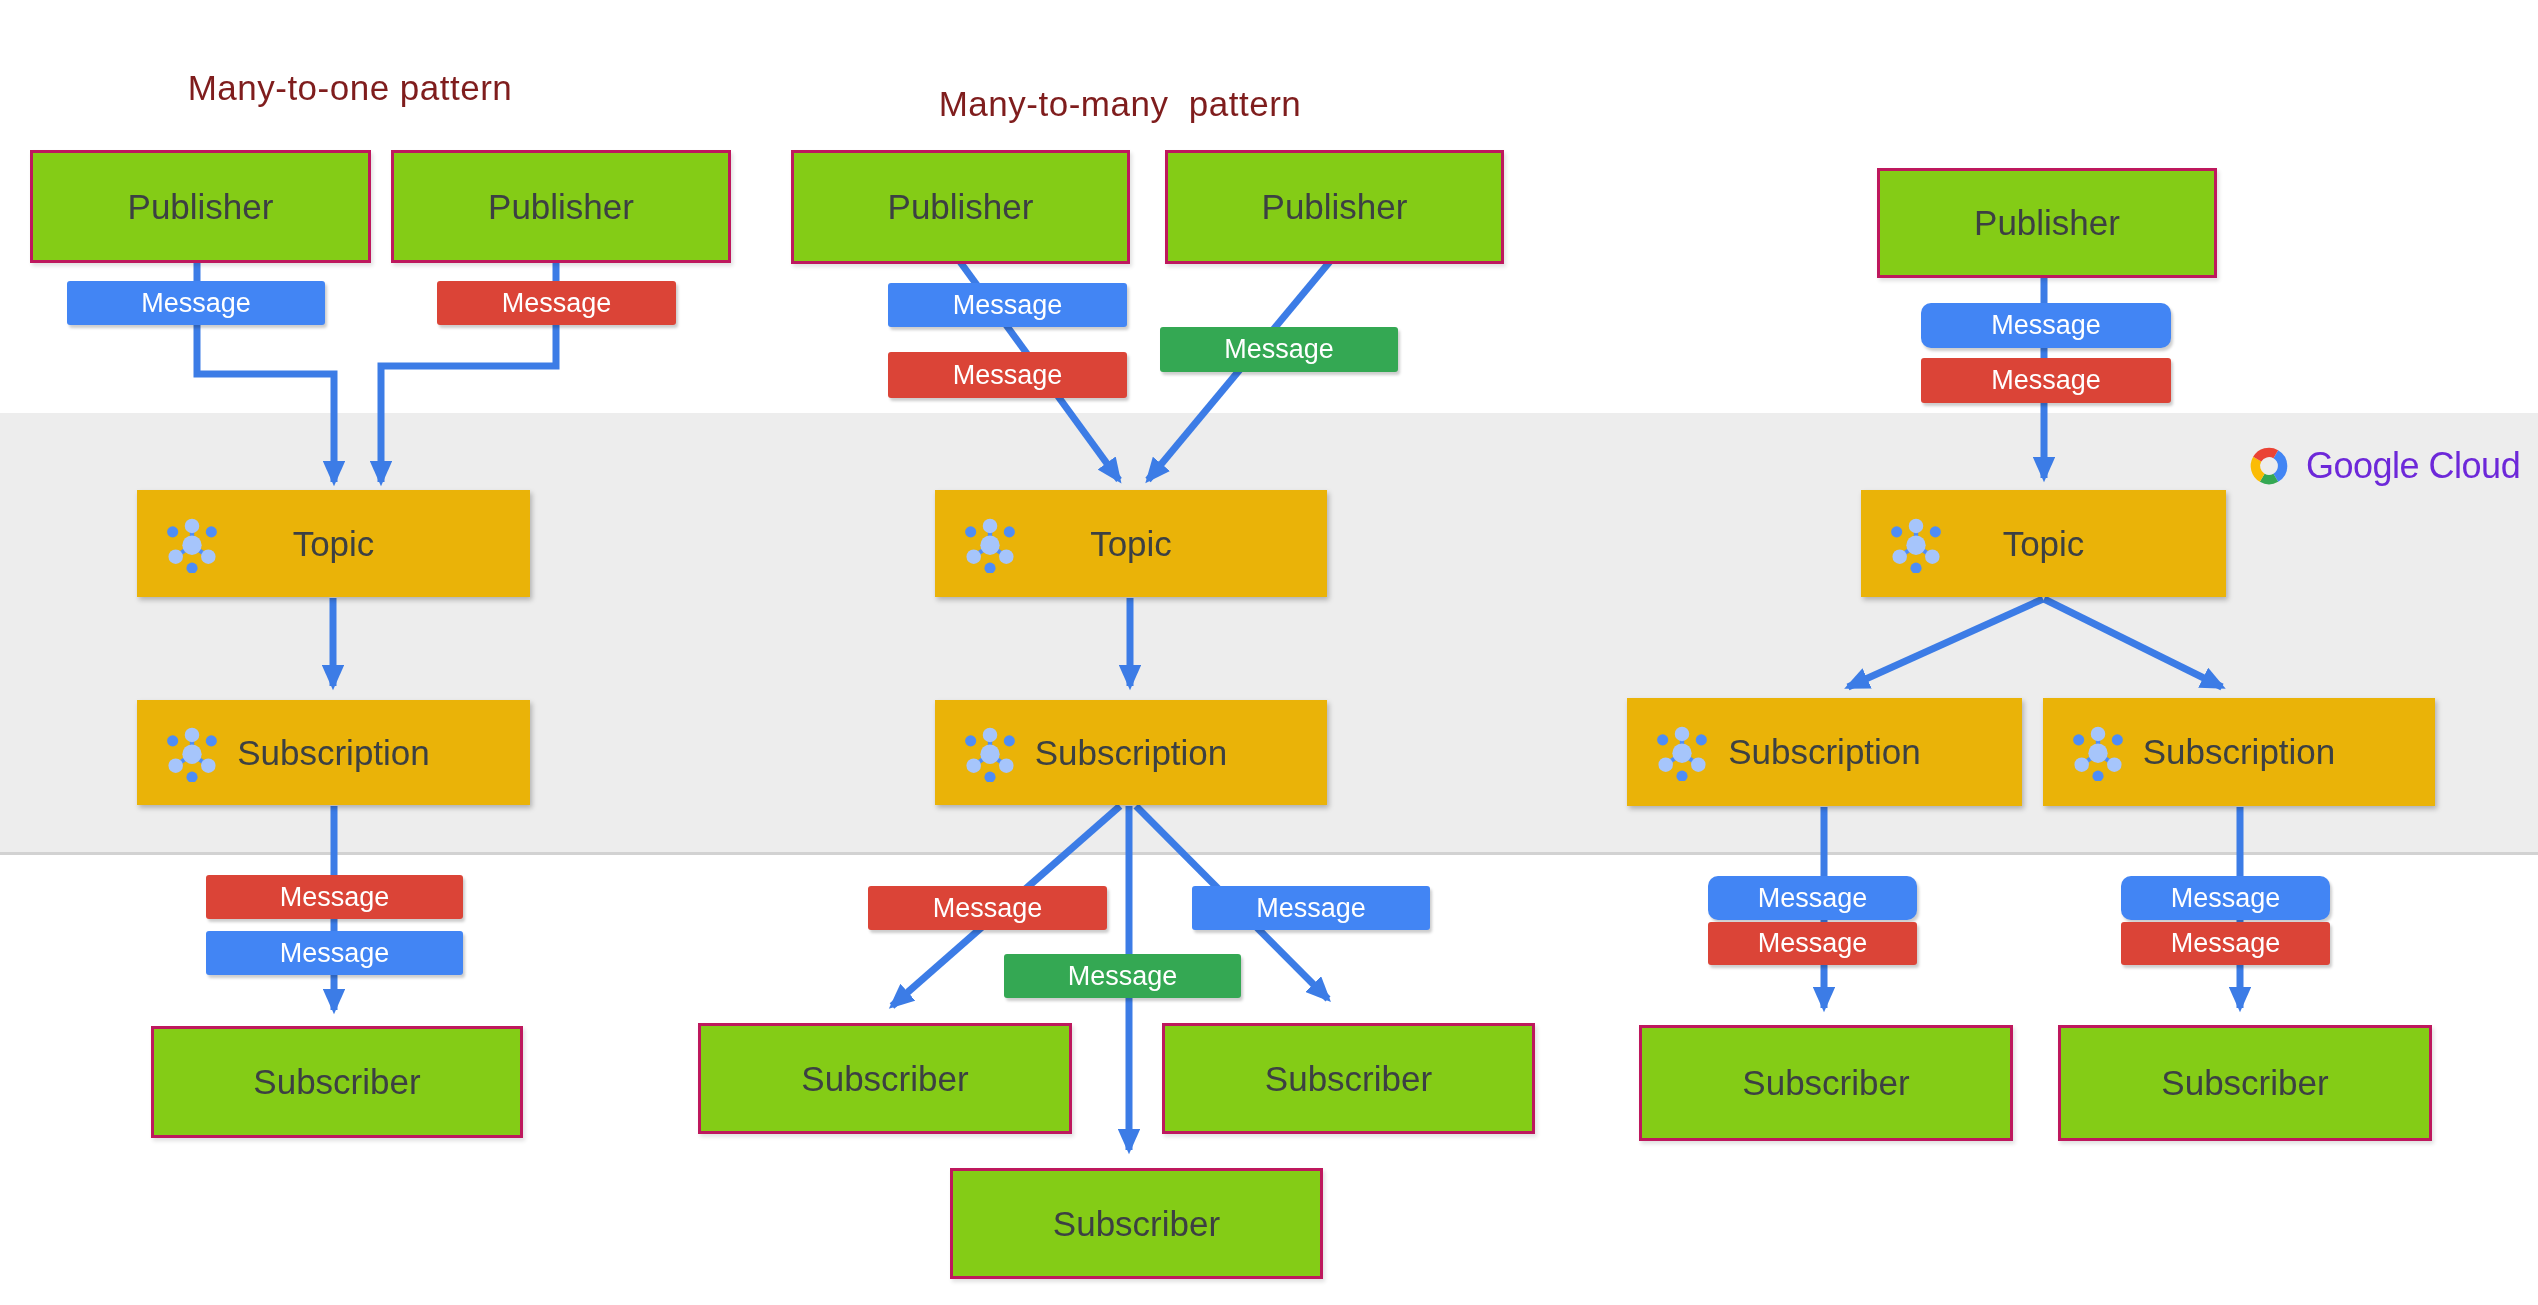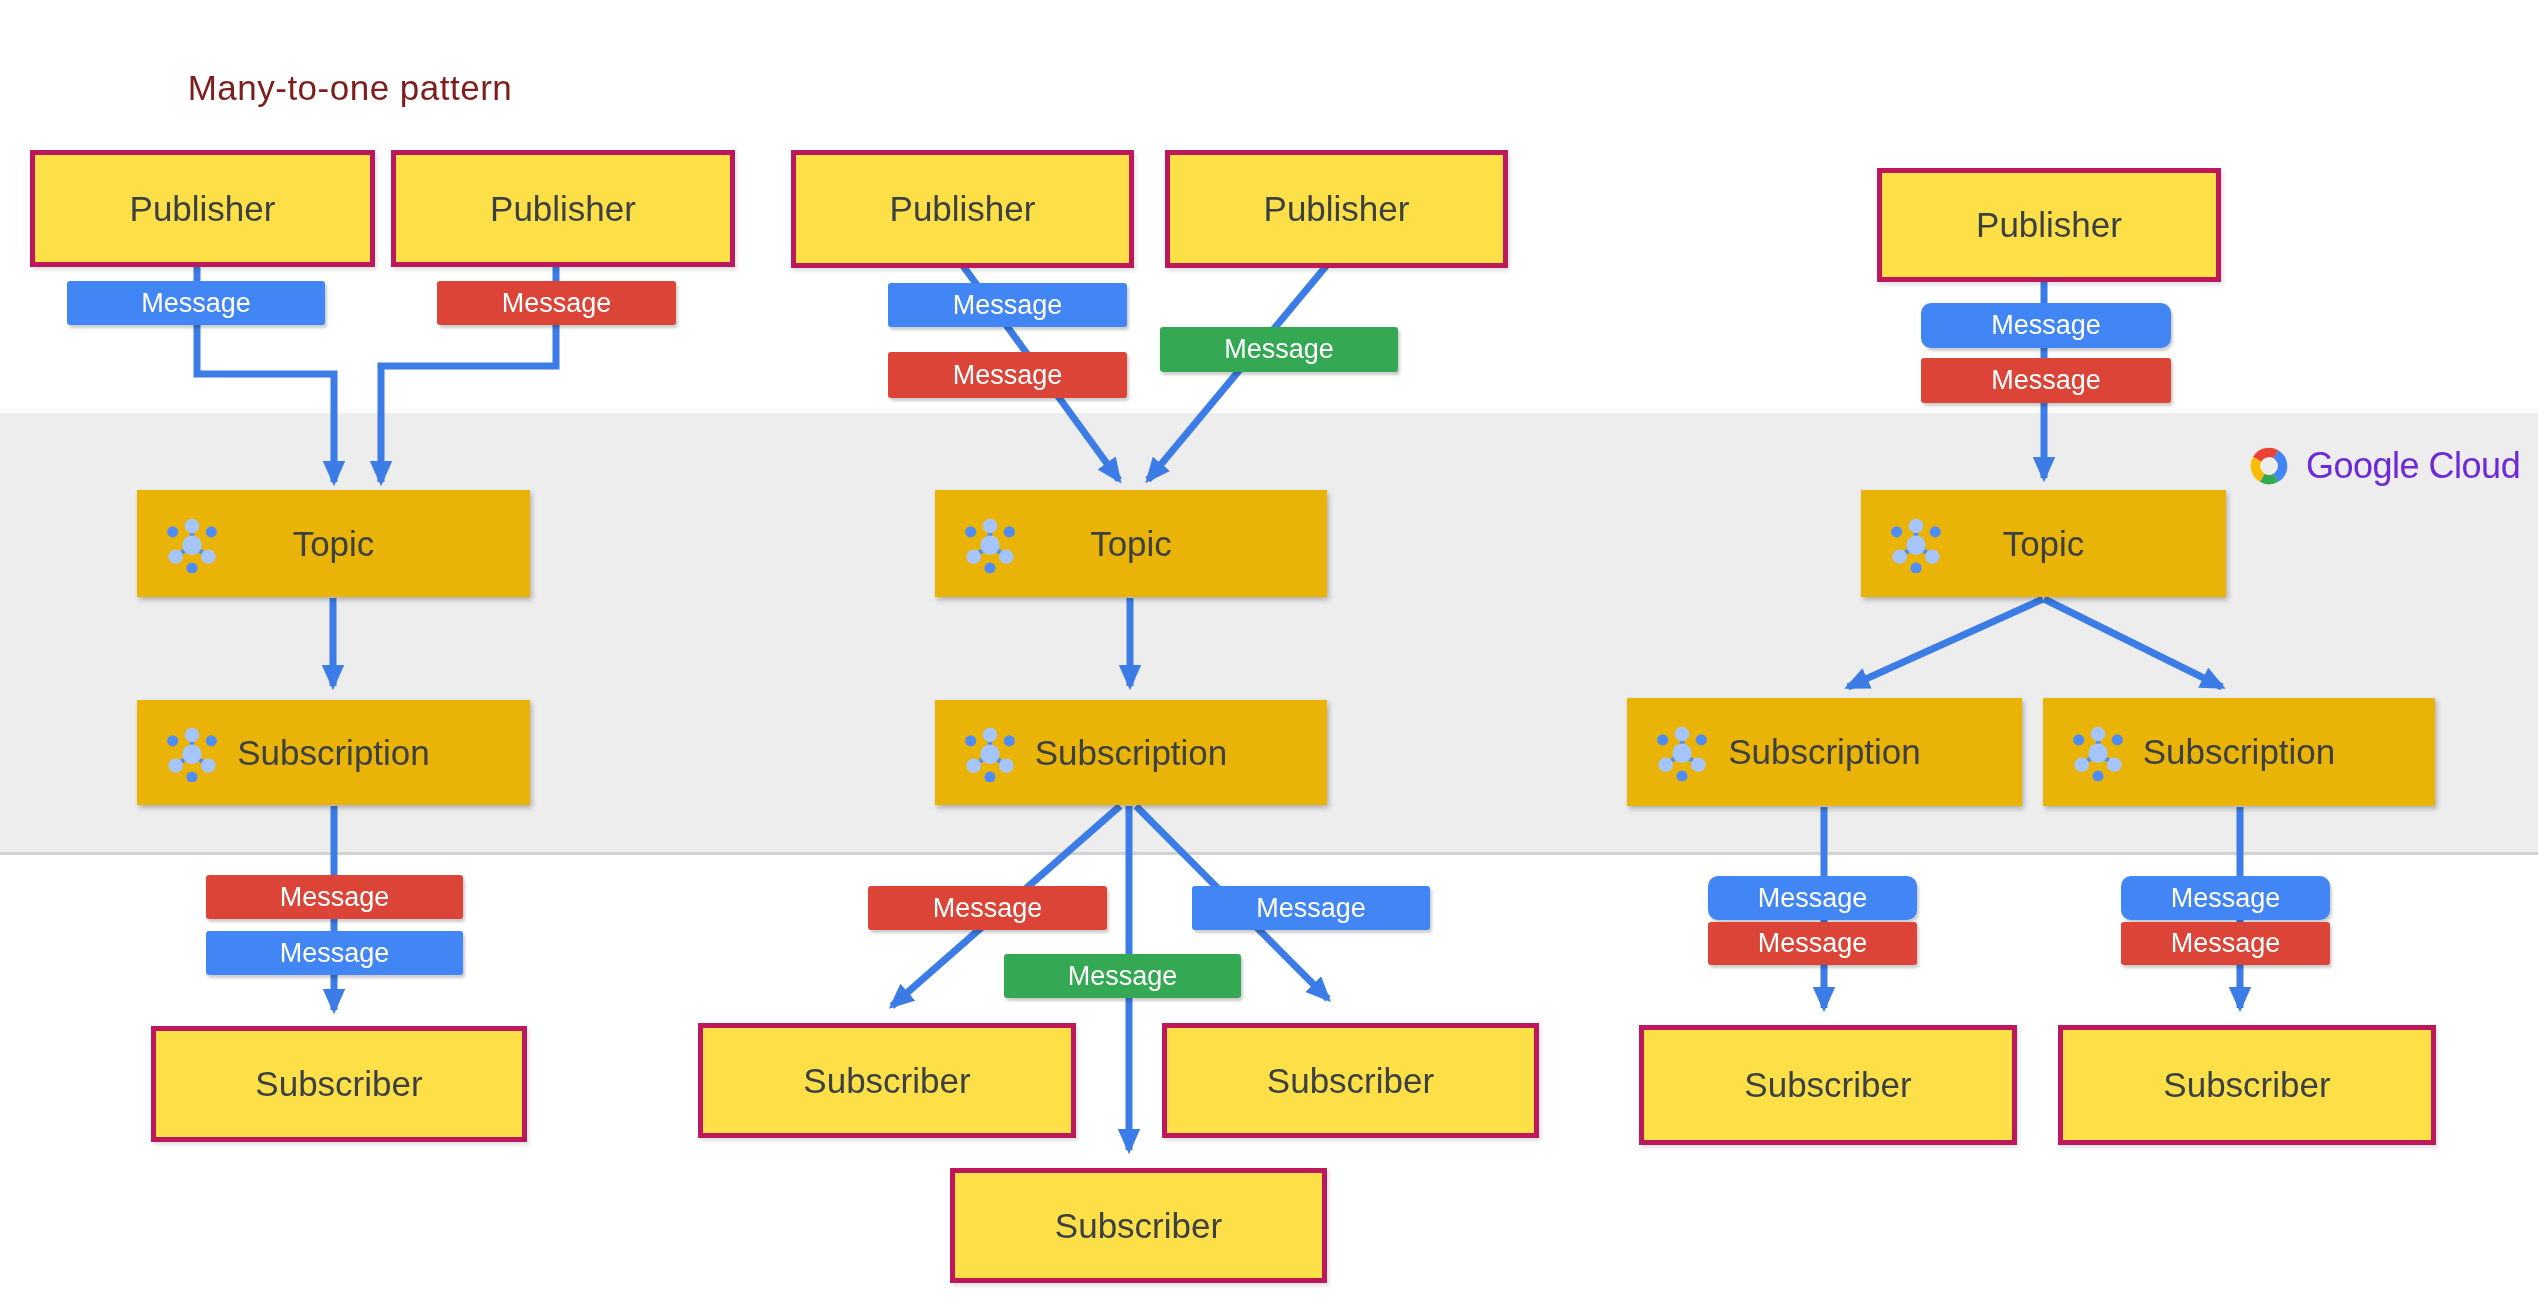--- a/index.html
+++ b/index.html
@@ -14,21 +14,21 @@
   .connectors{position:absolute;left:0;top:0;z-index:2;}
   .ptitle{
     position:absolute;z-index:4;color:#7f1d1d;font-size:35px;text-align:center;
     white-space:pre;letter-spacing:0.5px;
   }
   .node{
     position:absolute;z-index:3;display:flex;align-items:center;justify-content:center;
     font-size:35px;color:#3C4043;
   }
   .node.gray{
-    background:#fde047;border:5px solid #be185d;
+    background:#84cc16;border:3px solid #be185d;
     box-shadow:2px 3px 4px rgba(0,0,0,0.12);
   }
   .node.white{
     background:#eab308;box-shadow:2px 3px 5px rgba(0,0,0,0.25);
   }
   .node .nlabel{width:100%;text-align:center;}
   .psicon{position:absolute;left:26px;top:50%;transform:translateY(-50%);}
   .badge{
     position:absolute;z-index:3;display:flex;align-items:center;justify-content:center;
     color:#ffffff;font-size:27px;border-radius:3px;
@@ -94,20 +94,21 @@
 
       <line x1="2044" y1="272" x2="2044" y2="478" marker-end="url(#ah)"></line>
       <line x1="2043" y1="599" x2="1848" y2="687" marker-end="url(#ah)"></line>
       <line x1="2044" y1="599" x2="2222" y2="687" marker-end="url(#ah)"></line>
       <line x1="1824" y1="807" x2="1824" y2="1008" marker-end="url(#ah)"></line>
       <line x1="2240" y1="807" x2="2240" y2="1008" marker-end="url(#ah)"></line>
     </g>
   </svg>
 
   <div class="ptitle" style="left:100px;top:68px;width:500px;">Many-to-one pattern</div>
+  <div class="ptitle" style="left:860px;top:84px;width:520px;">Many-to-many  pattern</div>
 
   <div class="node gray" style="left:30px;top:150px;width:335px;height:107px;">
     <span class="nlabel">Publisher</span>
   </div>
   <div class="node gray" style="left:391px;top:150px;width:334px;height:107px;">
     <span class="nlabel">Publisher</span>
   </div>
   <div class="badge blue" style="left:67px;top:281px;width:258px;height:44px;">
     <span>Message</span>
   </div>

